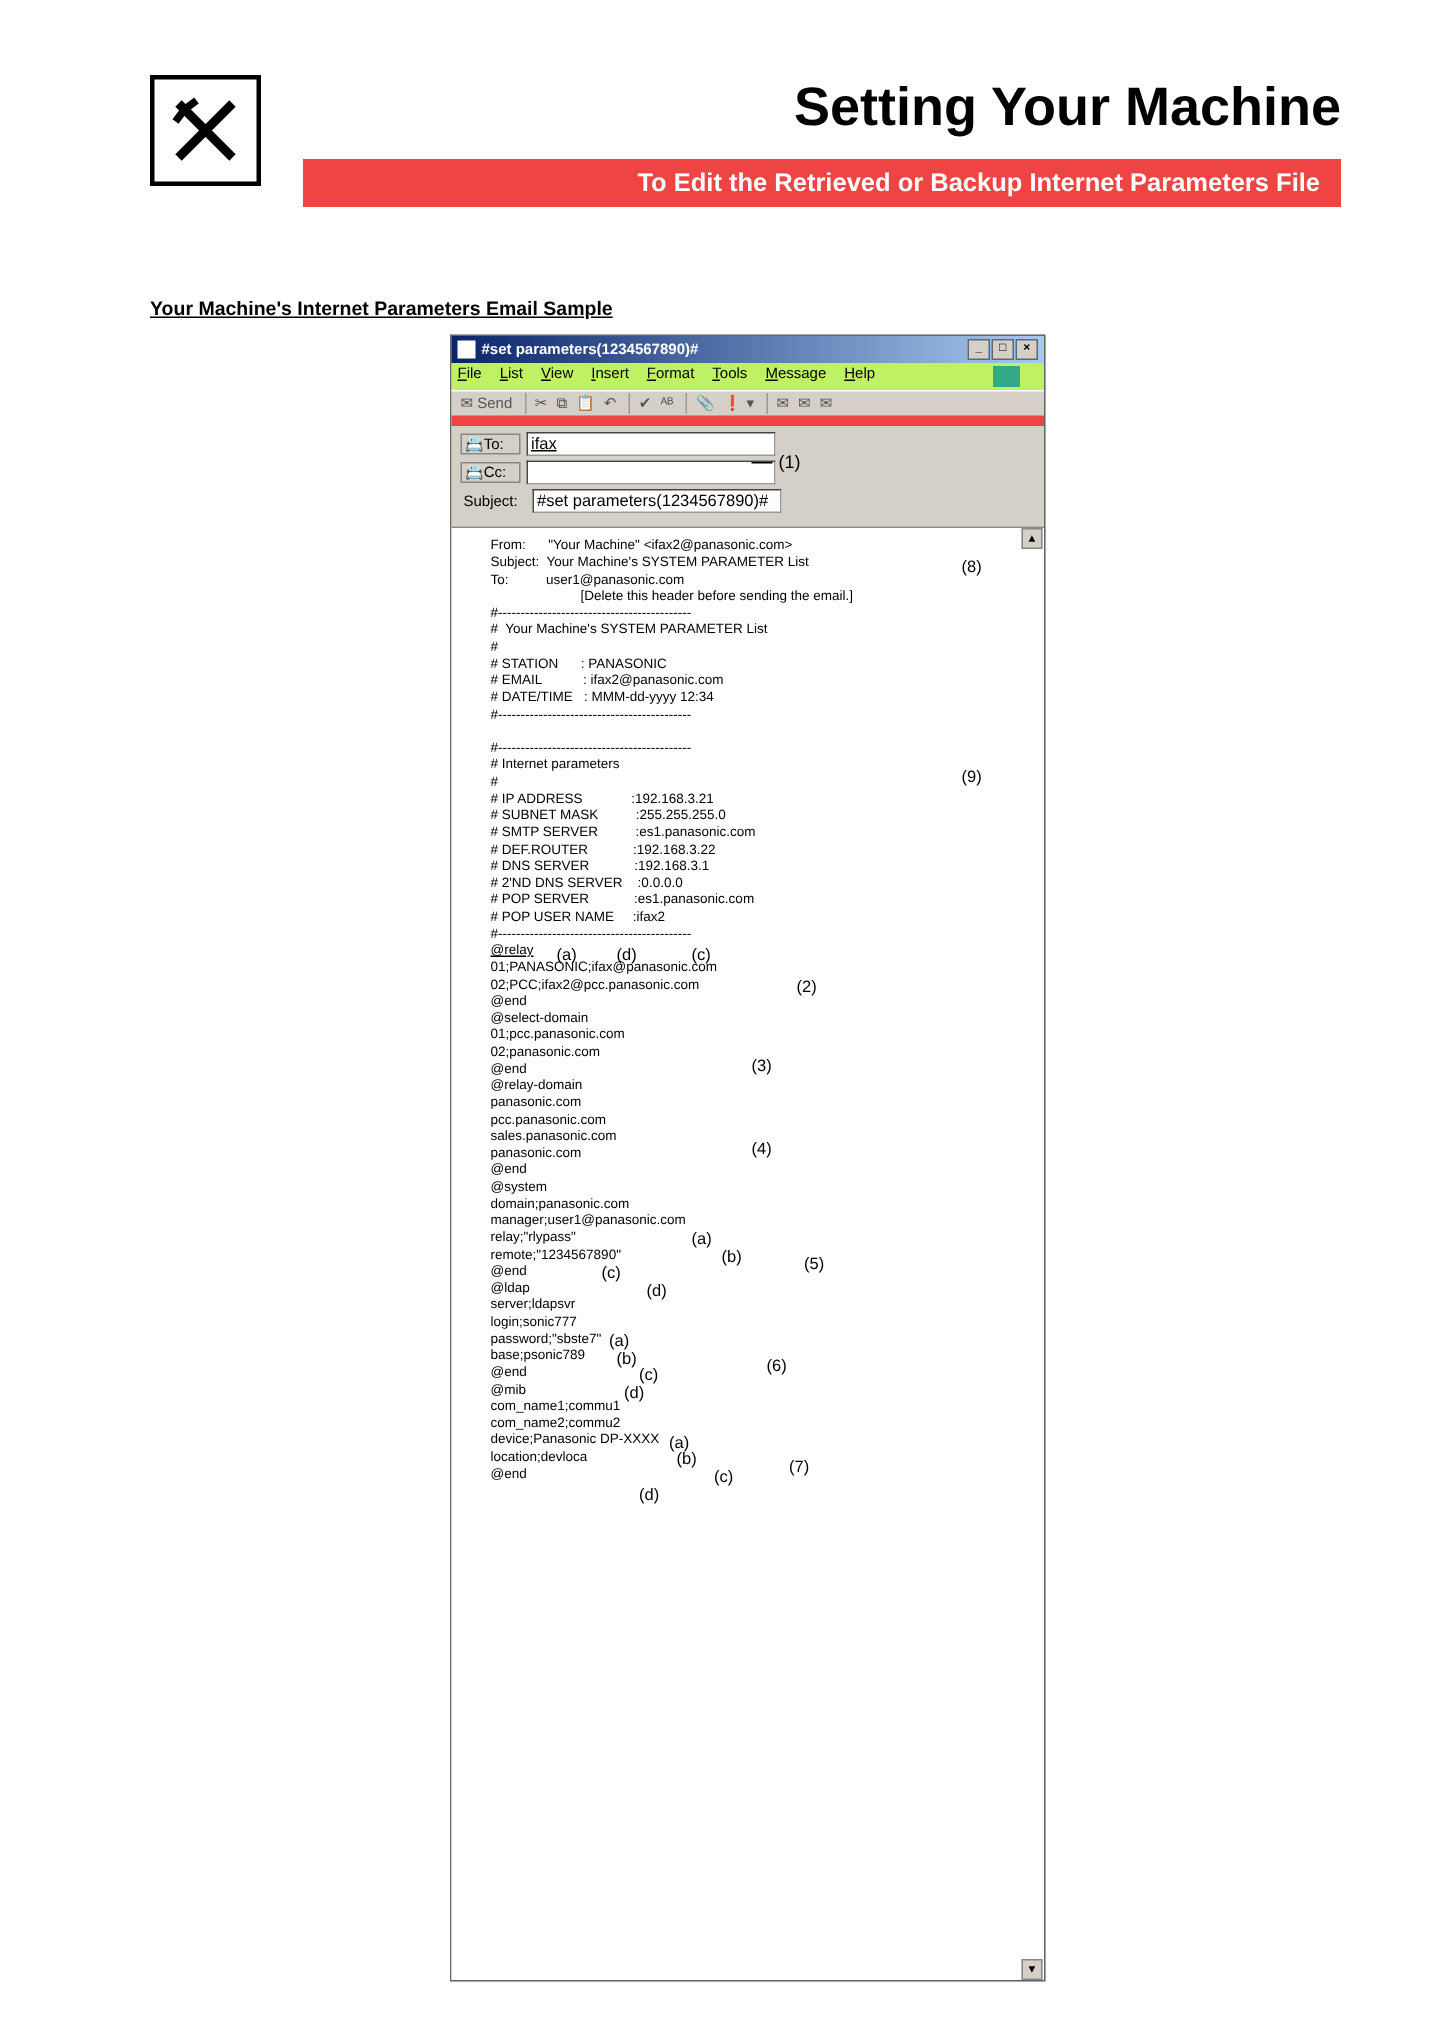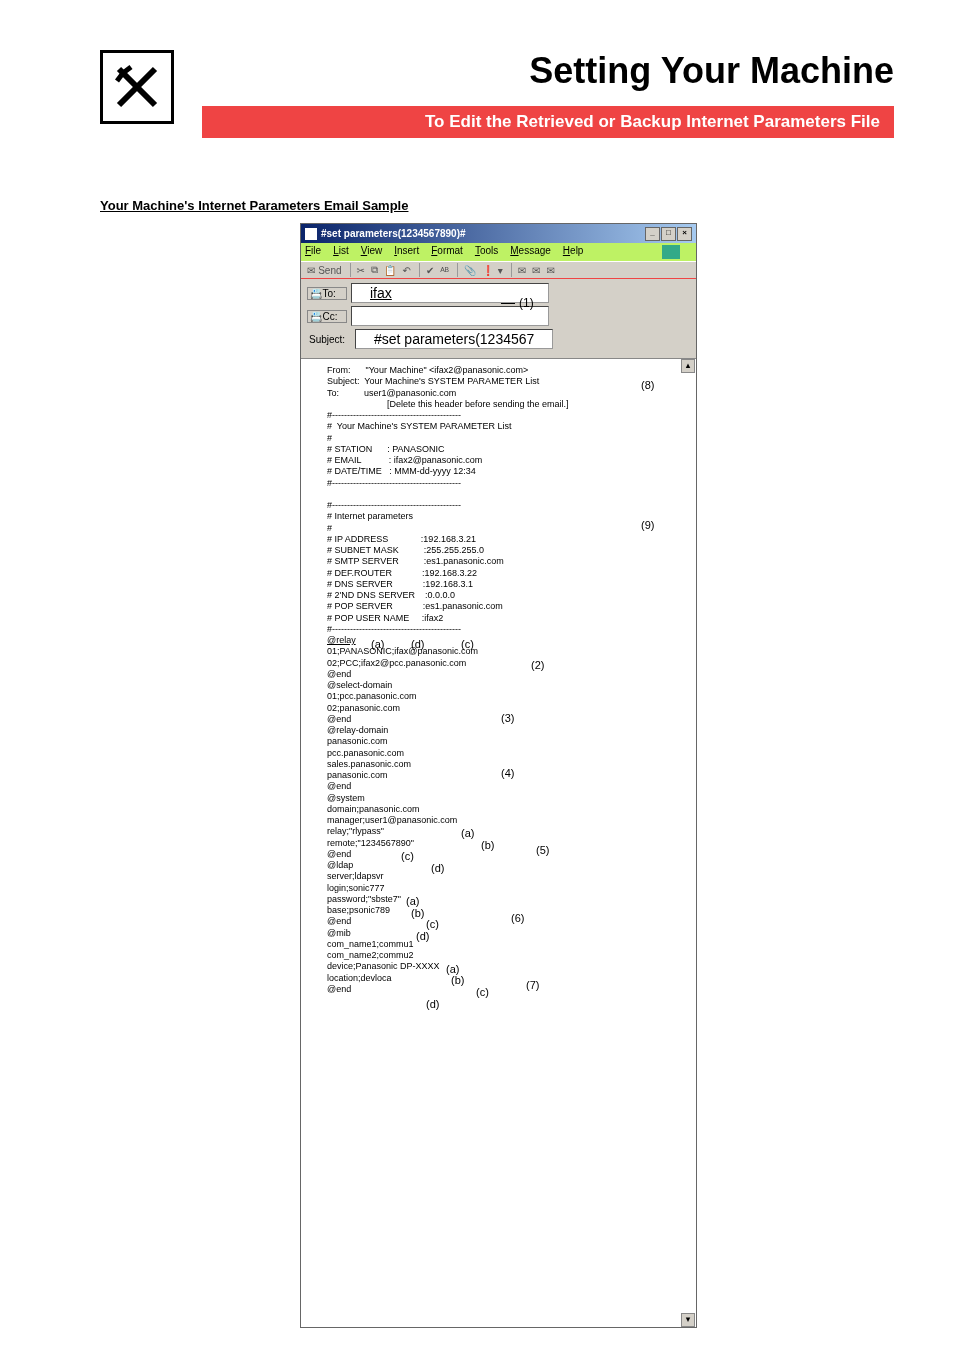--- a/index.html
+++ b/index.html
@@ -92,21 +92,21 @@
     display: flex;
   }
   .menu-bar span { margin-right: 12px; text-decoration: underline; text-decoration-color: transparent; }
   .menu-bar span::first-letter { text-decoration: underline; }
   .menu-bar .link-icon {
     width: 18px; height: 14px; background: #3a8; margin-left: auto;
   }
   .tool-bar {
     background: #d4d0c8;
     border-top: 1px solid #fff;
-    border-bottom: 1px solid #ef4444;
+    border-bottom: 7px solid #ef4444;
     padding: 1px 4px;
     display: flex;
     align-items: center;
     font-size: 10px;
   }
   .tool-bar .tbtn {
     display: inline-block;
     padding: 1px 2px;
     margin-right: 2px;
     color: #555;
@@ -141,22 +141,22 @@
   .addr-row .lbl-plain {
     width: 40px;
     padding: 0 2px;
     margin-right: 4px;
   }
   .addr-row input {
     flex: none;
     width: 160px;
     border: 1px inset #999;
     background: #fff;
-    font-size: 14px;
-    padding: 1px 18px;
+    font-size: 11px;
+    padding: 1px 2px;
     font-family: inherit;
   }
   .addr-row.subject input { width: 160px; }
   .addr-row.to input { text-decoration: underline; }
   .callout-1 {
     position: absolute;
     left: 218px;
     top: 17px;
     font-size: 12px;
   }

